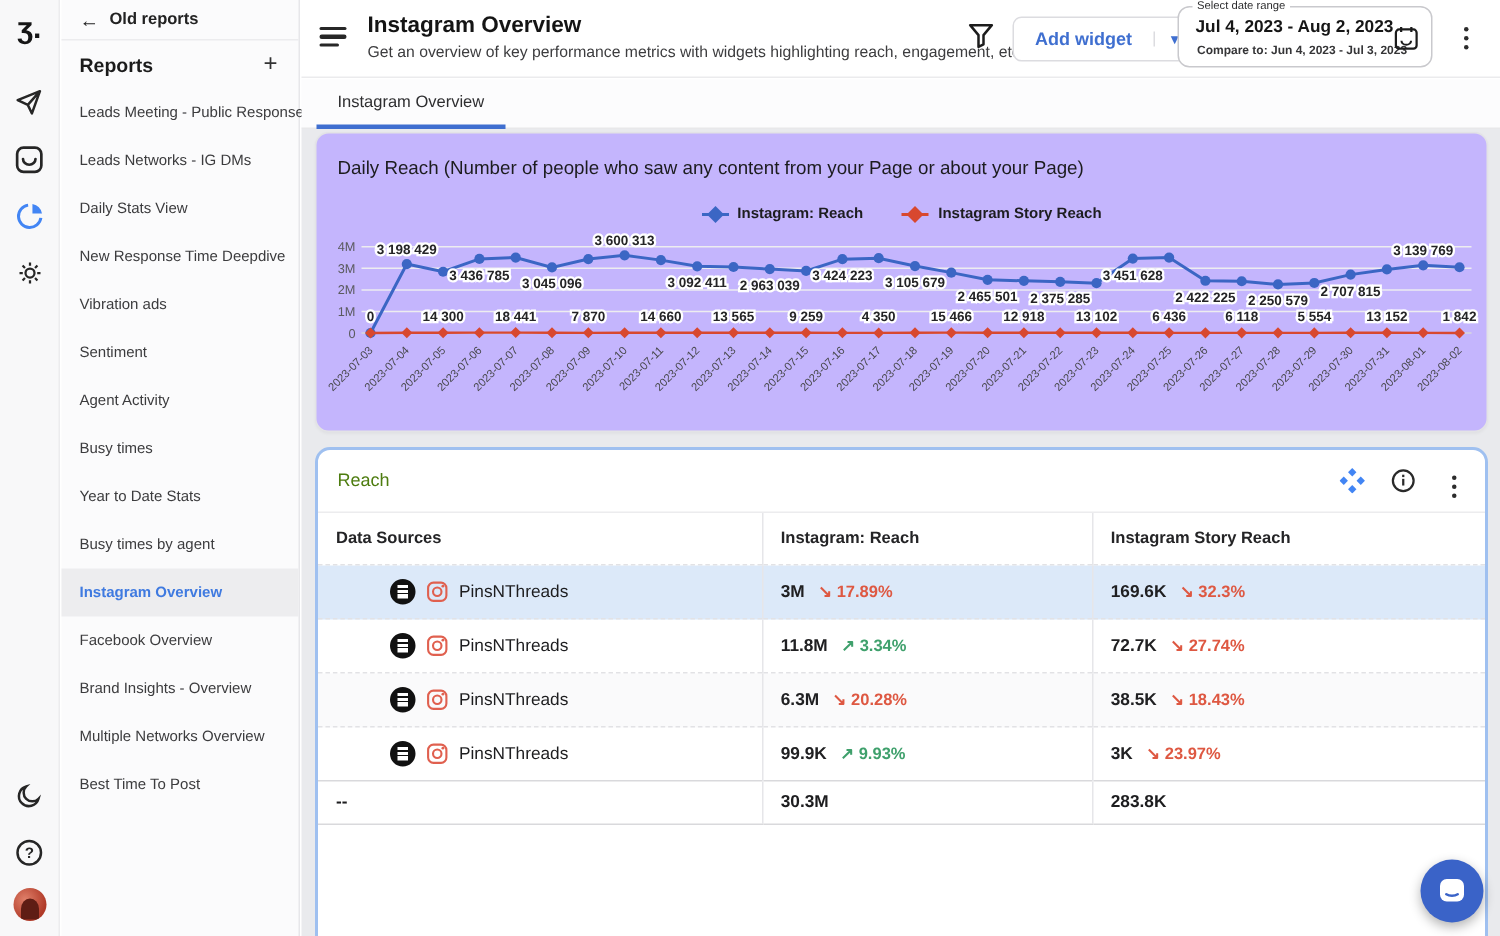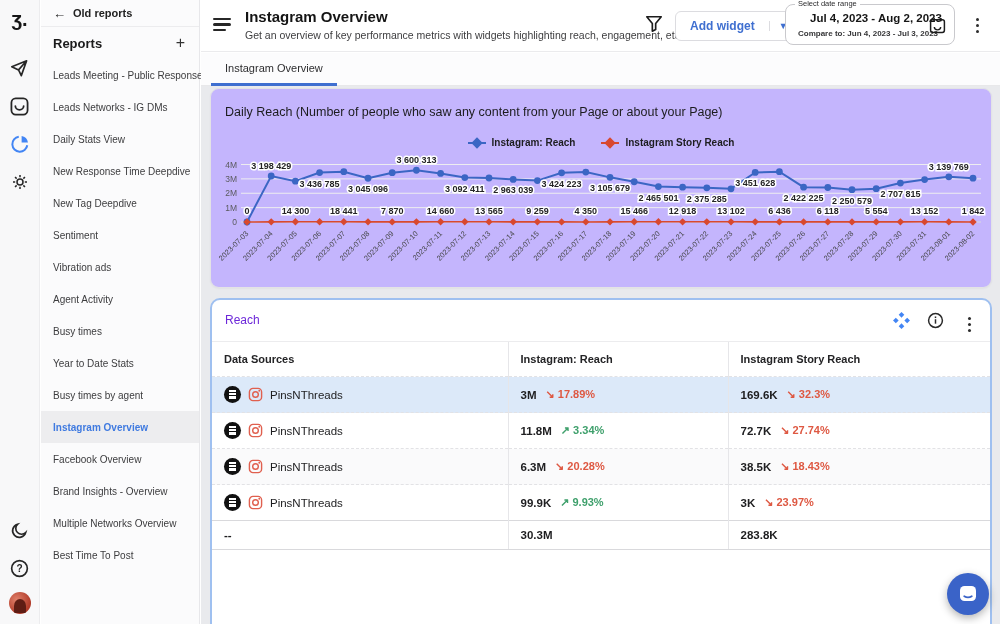--- a/index.html
+++ b/index.html
@@ -30,21 +30,21 @@
   .burger span { display:block; height:2.4px; background:#272727; border-radius:2px; margin-bottom:3px; }
   .burger span:nth-child(3){ width:13px; }
   .tb-title { position:absolute; left:44px; top:8px; font-size:15px; font-weight:bold; color:#141414; }
   .tb-sub { position:absolute; left:44px; top:29px; font-size:10.5px; color:#3d3d3f; }
   .tb-filter { position:absolute; left:443px; top:14px; width:22px; height:22px; cursor:pointer; }
   .addw { position:absolute; left:474px; top:11px; height:30px; display:flex; align-items:center; border:1px solid #dcdce0; border-radius:6px; background:#fff; overflow:hidden; }
   .addw-main { padding:0 14px; display:flex; align-items:center; font-size:12px; font-weight:bold; color:#3f6fd0; cursor:pointer; }
   .addw-caret { width:28px; display:flex; align-items:center; justify-content:center; border-left:1px solid #dcdce0; color:#3f6fd0; font-size:9px; cursor:pointer; }
   .daterange { position:absolute; left:584px; top:4px; width:170px; height:41px; border:1px solid #c9c9cd; border-radius:8px; background:#fff; cursor:pointer; }
   .dr-label { position:absolute; left:9px; top:-6px; background:#fff; padding:0 3px; font-size:7.5px; color:#2b2b2d; }
-  .dr-value { position:absolute; left:24px; top:7px; font-size:11.5px; font-weight:bold; color:#161616; }
+  .dr-value { position:absolute; left:11px; top:7px; font-size:11.5px; font-weight:bold; color:#161616; }
   .dr-compare { position:absolute; left:12px; top:24px; font-size:8px; font-weight:bold; color:#353537; }
   .dr-cal { position:absolute; right:8px; top:12px; width:17px; height:17px; }
   .tb-kebab { position:absolute; left:768px; top:16px; width:16px; height:20px; cursor:pointer; }
   .kebab-dots, .kebab-dots::before, .kebab-dots::after { width:3px; height:3px; border-radius:50%; background:#2c2c2c; }
   .kebab-dots { position:relative; margin:8px auto 0; }
   .kebab-dots::before, .kebab-dots::after { content:""; position:absolute; left:0; }
   .kebab-dots::before { top:-6px; } .kebab-dots::after { top:6px; }
 
   
   #tabbar { position:absolute; left:201px; top:53px; width:799px; height:33px; background:#fcfcfd; border-bottom:1px solid #e8e8ea; }
@@ -57,34 +57,34 @@
   .card1 { position:absolute; left:9px; top:2px; width:782px; height:200px; background:#c4b5fd; border:1px solid #e3e3e6; border-radius:9px; box-shadow:0 1px 2px rgba(0,0,0,.04); }
   .card1-title { padding:16px 0 0 14px; font-size:12.5px; color:#1c1c1e; }
   .legend { display:flex; justify-content:center; gap:26px; margin-top:18px; }
   .legend-item { display:flex; align-items:center; gap:6px; font-size:10px; font-weight:bold; color:#1d1d1f; }
   .lg-marker { position:relative; width:18px; height:8px; }
   .lg-marker .line { position:absolute; left:0; top:3px; width:18px; height:2px; }
   .lg-marker .dia { position:absolute; left:5px; top:0; width:8px; height:8px; transform:rotate(45deg); }
 
   .card2 { position:absolute; left:9px; top:212px; width:782px; height:420px; background:#fff; border:2px solid #9fc0f0; border-radius:10px; overflow:hidden; }
   .card2-head { height:42px; border-bottom:1px solid #ececee; position:relative; }
-  .card2-title { position:absolute; left:13px; top:13px; font-size:12px; color:#6d28d9; }
+  .card2-title { position:absolute; left:13px; top:13px; font-size:12px; color:#4d7c0f; }
   .w-icons { position:absolute; right:12px; top:11px; display:flex; align-items:center; gap:16px; }
   .w-icon { width:18px; height:18px; cursor:pointer; display:flex; align-items:center; justify-content:center; }
 
   table.reach { width:100%; border-collapse:collapse; table-layout:fixed; }
   table.reach th { text-align:left; font-size:11px; font-weight:bold; color:#242426; padding:11px 0 11px 12px; }
   table.reach td { font-size:11.5px; color:#1d1d1f; padding:9px 0 9px 12px; }
   table.reach th:nth-child(2), table.reach td:nth-child(2),
   table.reach th:nth-child(3), table.reach td:nth-child(3) { border-left:1px solid #e6e6e9; }
   table.reach col.c1 { width:296px; } table.reach col.c2 { width:220px; }
   tr.data-row { border-top:1px dashed #e2e2e5; }
   tr.data-row.sel { background:#dce9f9; }
   tr.data-row.alt { background:#fafafb; }
-  .src-cell { display:flex; align-items:center; gap:7px; }
+  .src-cell { display:flex; align-items:center; gap:7px;margin-left:36px; }
   .src-avatar { width:17px; height:17px; border-radius:50%; background:#111; position:relative; flex:none; }
   .src-avatar::after { content:""; position:absolute; left:5px; top:4px; width:7px; height:9px; background:linear-gradient(#fff 0 2px, transparent 2px 3px, #fff 3px 5px, transparent 5px 6px, #fff 6px 9px); }
   .metric { display:flex; align-items:center; gap:9px; }
   .metric .val { font-weight:bold; color:#202022; }
   .chg { font-size:11px; font-weight:bold; }
   .chg.down { color:#de5842; } .chg.up { color:#3fa06c; }
   tr.total-row { border-top:1px solid #d9d9dc; }
   tr.total-row td { border-bottom:1px solid #d9d9dc; font-weight:bold; padding:8px 0 8px 12px; }
 
   .chat-fab { position:absolute; left:746px; top:487px; width:42px; height:42px; border-radius:50%; background:#3a63c8; box-shadow:0 3px 8px rgba(0,0,0,.3); display:flex; align-items:center; justify-content:center; cursor:pointer; }
@@ -143,23 +143,22 @@
   </div>
   <div class="sb-reports">
     <span>Reports</span>
     <span class="sb-plus">+</span>
   </div>
   <div class="sb-list" id="sb-list">
       <div class="sb-item">Leads Meeting - Public Responses</div>
       <div class="sb-item">Leads Networks - IG DMs</div>
       <div class="sb-item">Daily Stats View</div>
       <div class="sb-item">New Response Time Deepdive</div>
-      <div class="sb-item">New Tag Deepdive</div>
+      <div class="sb-item">Vibration ads</div>
       <div class="sb-item">Sentiment</div>
-      <div class="sb-item">Vibration ads</div>
       <div class="sb-item">Agent Activity</div>
       <div class="sb-item">Busy times</div>
       <div class="sb-item">Year to Date Stats</div>
       <div class="sb-item">Busy times by agent</div>
       <div class="sb-item active">Instagram Overview</div>
       <div class="sb-item">Facebook Overview</div>
       <div class="sb-item">Brand Insights - Overview</div>
       <div class="sb-item">Multiple Networks Overview</div>
       <div class="sb-item">Best Time To Post</div>
     </div>

